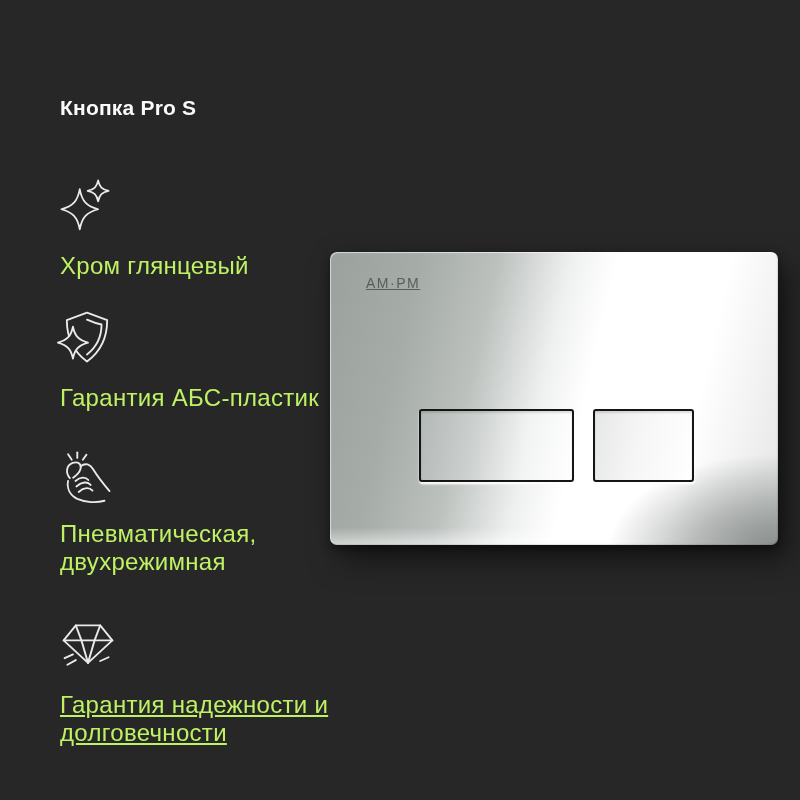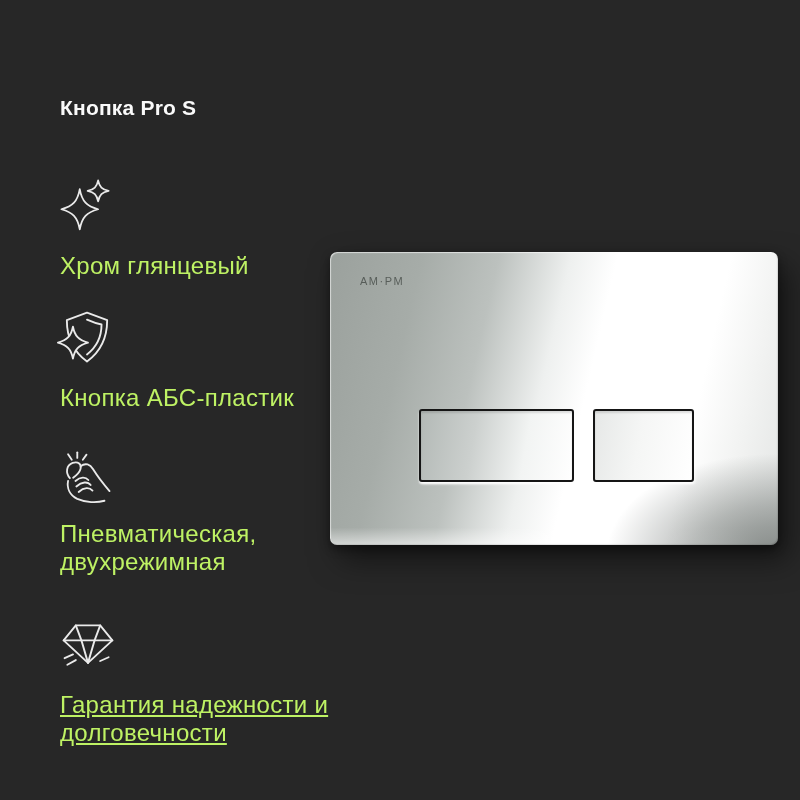--- a/index.html
+++ b/index.html
@@ -77,27 +77,28 @@
       linear-gradient(to top, rgba(255,255,255,0.55) 0%, rgba(255,255,255,0) 6%),
       linear-gradient(103deg, #9ba19d 0%, #a6aca8 18%, #bcc1be 33%, #eef0ef 47%, #ffffff 56%, #ffffff 78%, #f2f3f2 88%, #e2e4e3 100%);
     box-shadow:
       10px 14px 30px rgba(0,0,0,0.5),
       0 4px 10px rgba(0,0,0,0.4),
       inset 1px 1px 1px rgba(255,255,255,0.6),
       inset -1px -1px 1px rgba(0,0,0,0.12);
   }
   .brand {
     position: absolute;
-    left: 30px;
+    left: 36px;
     top: 23px;
-    font-size: 11px;
+    font-size: 14px;
     font-weight: 500;
     letter-spacing: 1.5px;
     color: #4e5450;
     opacity: 0.88;
+    text-decoration: underline;
   }
   .btn {
     position: absolute;
     top: 157px;
     height: 73px;
     box-sizing: border-box;
     border: 2px solid #151515;
     border-radius: 3px;
     box-shadow:
       0 2px 2px rgba(255,255,255,0.9),
@@ -129,21 +130,21 @@
     </svg>
     <div class="label">Хром глянцевый</div>
   </div>
 
   <div class="feature f2">
     <svg class="icon" viewBox="0 0 64 64" aria-hidden="true">
       <path d="M32,5 L53.5,13 C53.5,30 48.5,45 32,57 C15.5,45 10.5,30 10.5,13 Z"></path>
       <path d="M32,12.5 C37.5,15 43,16.8 47.5,17.6 C47.5,30 43,41 32,49.5"></path>
       <path class="knockout" d="M17,20 C19,30 23,34 33,37 C23,40 19,44 17,54 C15,44 11,40 1,37 C11,34 15,30 17,20 Z"></path>
     </svg>
-    <div class="label">Кнопка АБС-пластик</div>
+    <div class="label">Гарантия АБС-пластик</div>
   </div>
 
   <div class="feature f3">
     <svg class="icon" viewBox="0 0 64 64" aria-hidden="true">
       <line x1="16" y1="10" x2="12" y2="4"></line>
       <line x1="22" y1="8" x2="22" y2="2"></line>
       <line x1="28" y1="10" x2="32" y2="4.5"></line>
       <path d="M14,30 C9,24 10,16 17,13.5 C23,11.5 27,15 25.5,20 C24.5,23.5 21,27 17.5,29.5"></path>
       <path d="M25.5,17 C31,13 36,15 39,20 C44,28 51,37 57,44"></path>
       <path d="M12,33 C10.5,41 14,48.5 22,52.5 C31,56.5 43,57 51.5,54.5"></path>

